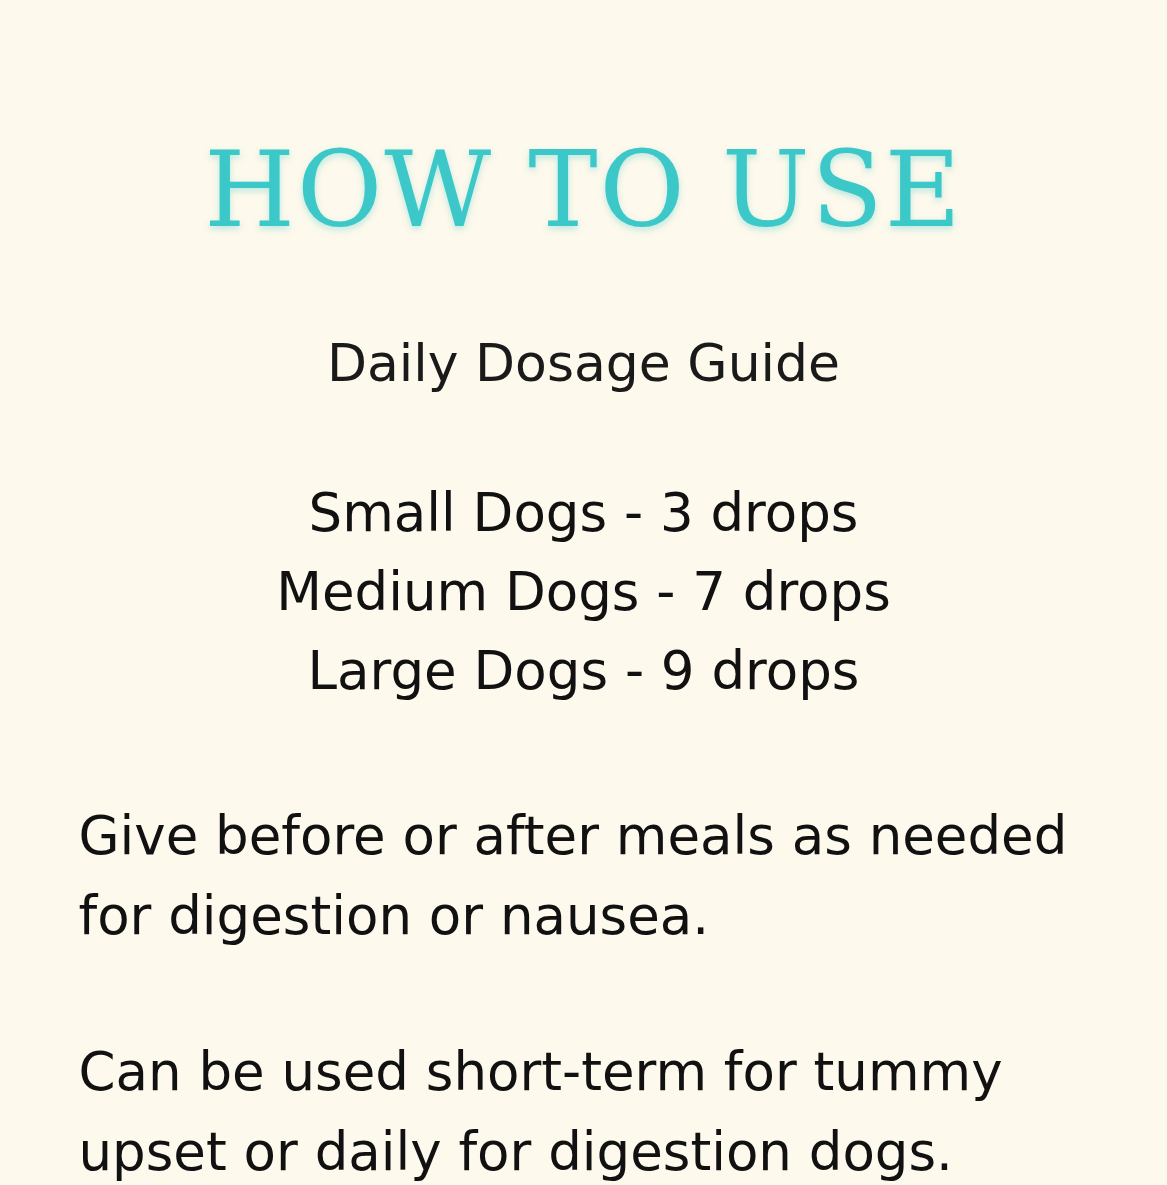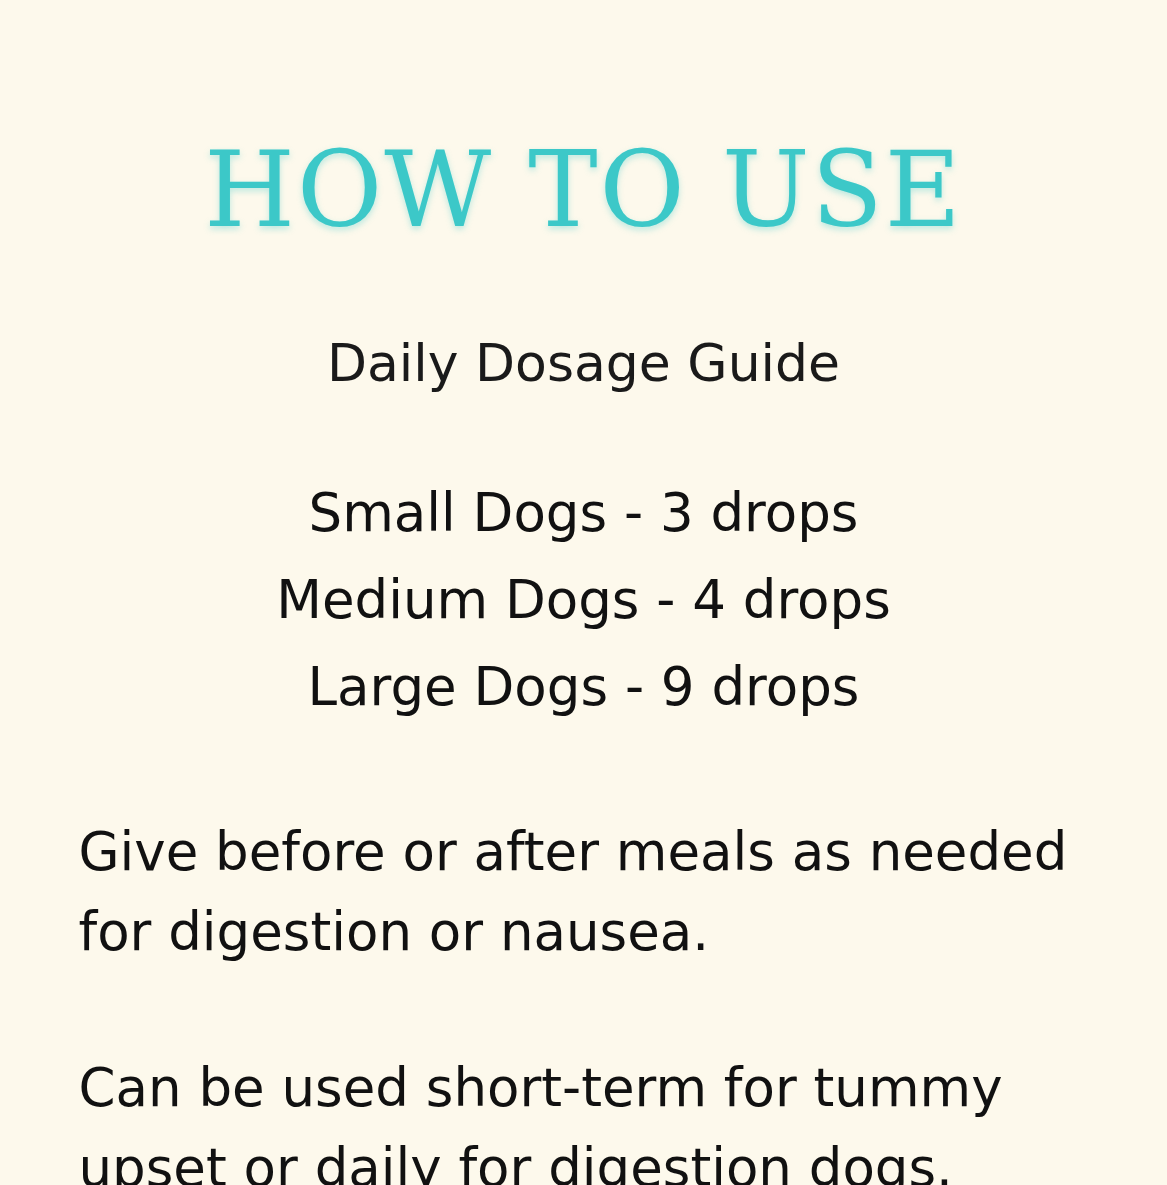--- a/index.html
+++ b/index.html
@@ -43,21 +43,20 @@
     font-weight: 400;
     margin-top: 95px;
     text-align: left;
   }
   .dosage-list {
     margin-top: 84px;
     text-align: center;
     display: flex;
     flex-direction: column;
     align-items: center;
-    gap: 8px;
   }
   .dosage-line {
     font-family: "DejaVu Sans", sans-serif;
     color: #111111;
     font-size: 53px;
     line-height: 79px;
     font-weight: 400;
     white-space: nowrap;
   }
   .paragraph {
@@ -80,21 +79,21 @@
 <body>
 
 <div class="page">
 
   <div class="heading">HOW TO USE</div>
 
   <div class="subheading">Daily Dosage Guide</div>
 
   <div class="dosage-list">
     <div class="dosage-line">Small Dogs - 3 drops</div>
-    <div class="dosage-line">Medium Dogs - 4 drops</div>
+    <div class="dosage-line">Medium Dogs - 7 drops</div>
     <div class="dosage-line">Large Dogs - 9 drops</div>
   </div>
 
   <div class="paragraph first">Give before or after meals as needed for digestion or nausea.</div>
 
   <div class="paragraph second">Can be used short-term for tummy upset or daily for digestion dogs.</div>
 
 </div>
 
 </body></html>

